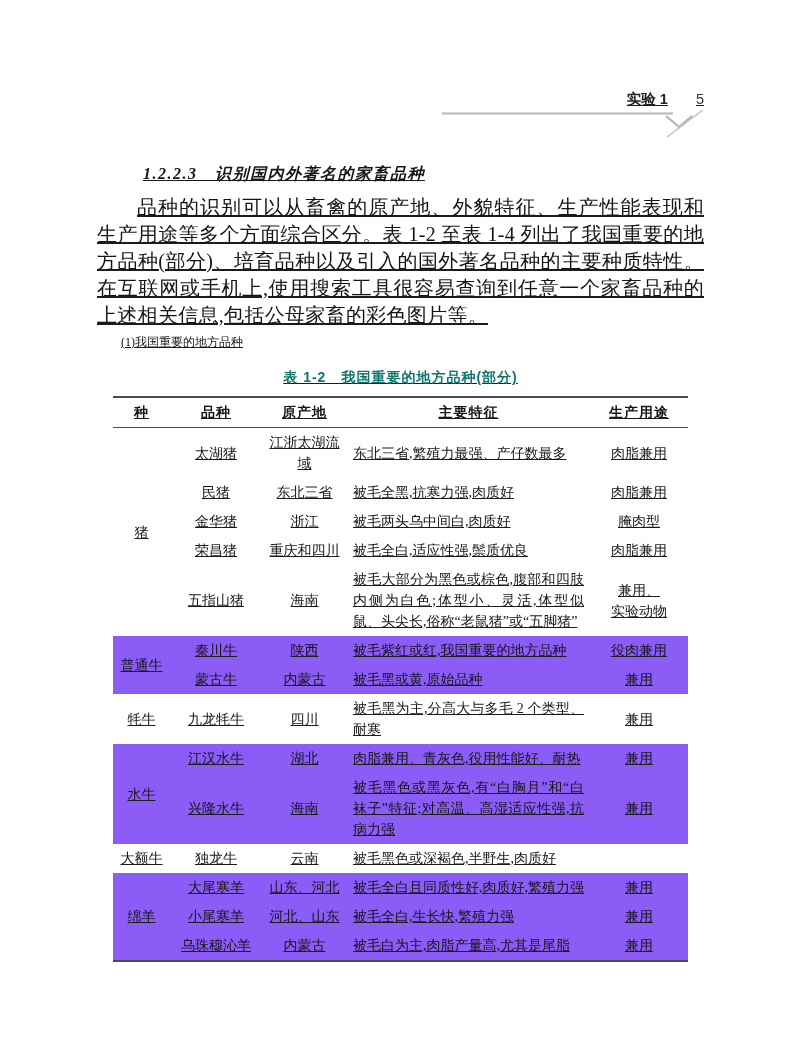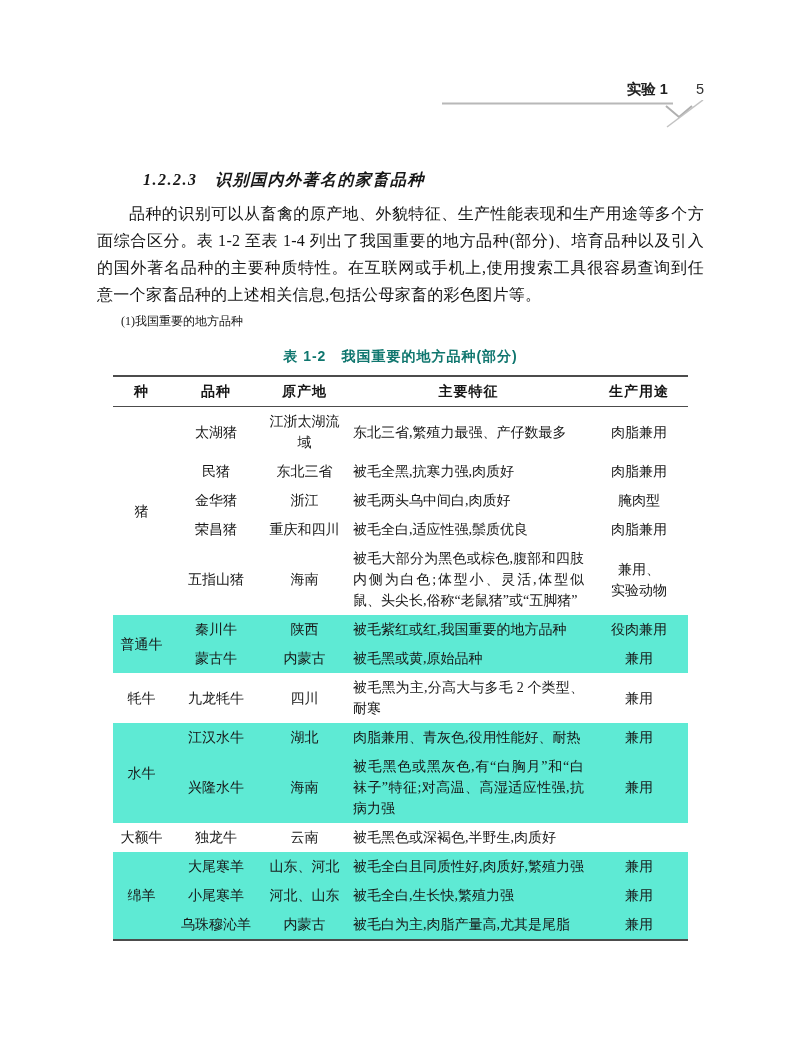--- a/index.html
+++ b/index.html
@@ -10,22 +10,23 @@
     color: #1c1c1c;
   }
   .page {
     position: relative;
     width: 800px; height: 1053px;
     background: #ffffff;
     overflow: hidden;
   }
   .content {
     position: absolute;
-    left: 97px; top: 0;
+    left: 97px; top: 10px;
     width: 607px;
+    text-decoration: underline;
   }
 
   
   .header { margin-top: 80px; }
   .header-text {
     display: flex;
     justify-content: flex-end;
     align-items: baseline;
     font-family: "Liberation Sans", "DejaVu Sans", sans-serif;
     font-size: 14.5px;
@@ -36,33 +37,33 @@
   .hdr-page  { margin-left: 15px; color: #333; }
   .header-rule-wrap {
     display: flex;
     justify-content: flex-end;
     height: 28px;
     margin-top: 1px;
   }
 
   
   .section-heading {
-    margin-top: 42px;
+    margin-top: 26px;
     padding-left: 46px;
     font-size: 16px;
     font-weight: bold;
     font-style: italic;
     letter-spacing: 1.5px;
     color: #171717;
   }
 
   
   .body-paragraph {
     margin-top: 9px;
-    font-size: 16px;
+    font-size: 20px;
     line-height: 27px;
     text-align: justify;
     text-indent: 2em;
     letter-spacing: 0.3px;
     color: #141414;
   }
   .list-line {
     font-size: 12px;
     line-height: 27px;
     text-indent: 2em;
@@ -98,21 +99,21 @@
     text-align: center;
     letter-spacing: 1px;
   }
   table.breeds-table td {
     padding: 4px 6px;
     vertical-align: middle;
   }
   td.species, td.breed, td.origin, td.use { text-align: center; }
   td.features { text-align: justify; }
   td.use { white-space: pre-line; }
-  tr.shaded td { background: #5eead4; }
+  tr.shaded td { background: #8b5cf6; }
 </style>
 </head>
 <body>
 
 <div class="page">
   <div class="content">
 
     <div class="header">
       <div class="header-text">
         <span class="hdr-label">实验 1</span>

